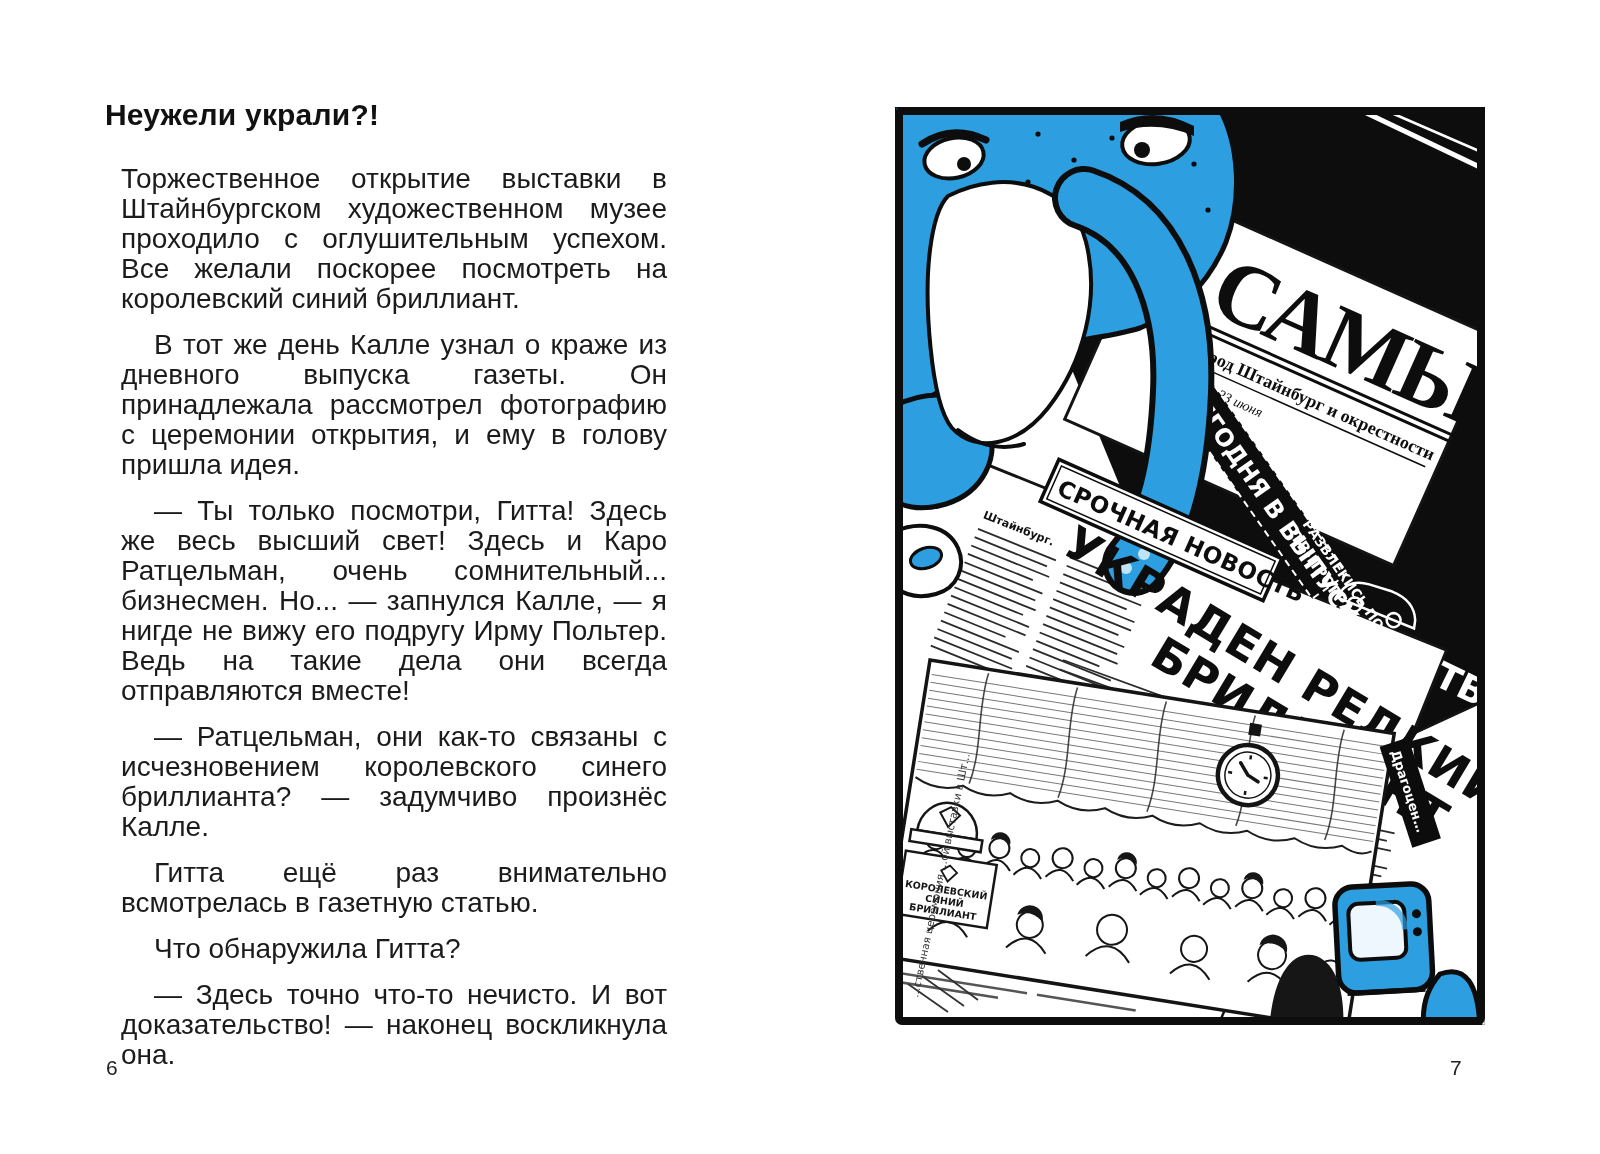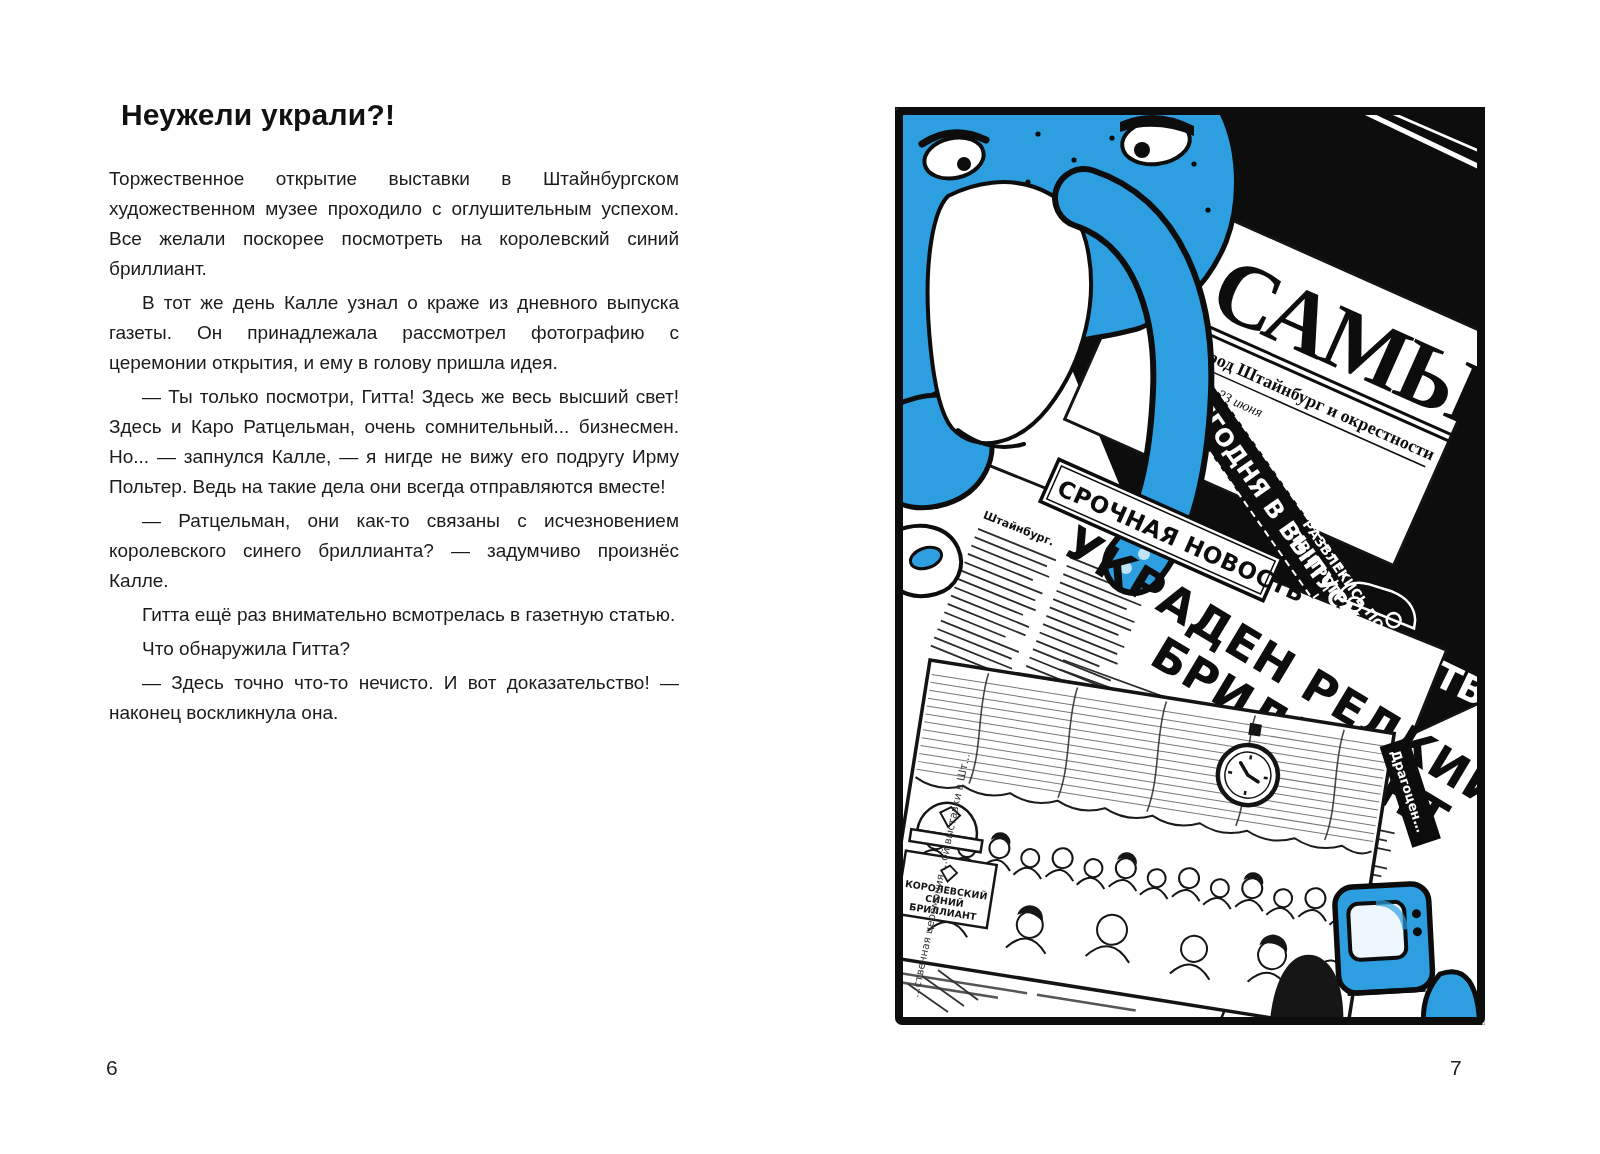--- a/index.html
+++ b/index.html
@@ -7,29 +7,29 @@
     position: relative;
     width: 1600px;
     height: 1154px;
     background: #ffffff;
     overflow: hidden;
     font-family: "Liberation Sans", sans-serif;
     color: #1b1b1b;
   }
   .left-page { position: absolute; left: 105px; top: 98px; width: 578px; }
   .chapter-title {
-    margin: 0 0 32px 16px;
+    margin: 0 0 32px 0;
     font-size: 30px;
     font-weight: 700;
     letter-spacing: 0.2px;
     color: #111111;
   }
   .body-text p {
-    margin: 4px;
-    font-size: 19px;
+    margin: 16px;
+    font-size: 28px;
     line-height: 30px;
     text-align: justify;
     text-indent: 33px;
     hyphens: auto;
   }
   .body-text p.first { text-indent: 0; }
   .page-num { position: absolute; top: 1056px; font-size: 21px; color: #222222; }
   .page-num-left { left: 106px; }
   .page-num-right { left: 1450px; }
   .right-page { position: absolute; left: 888px; top: 100px; width: 604px; height: 932px; }

